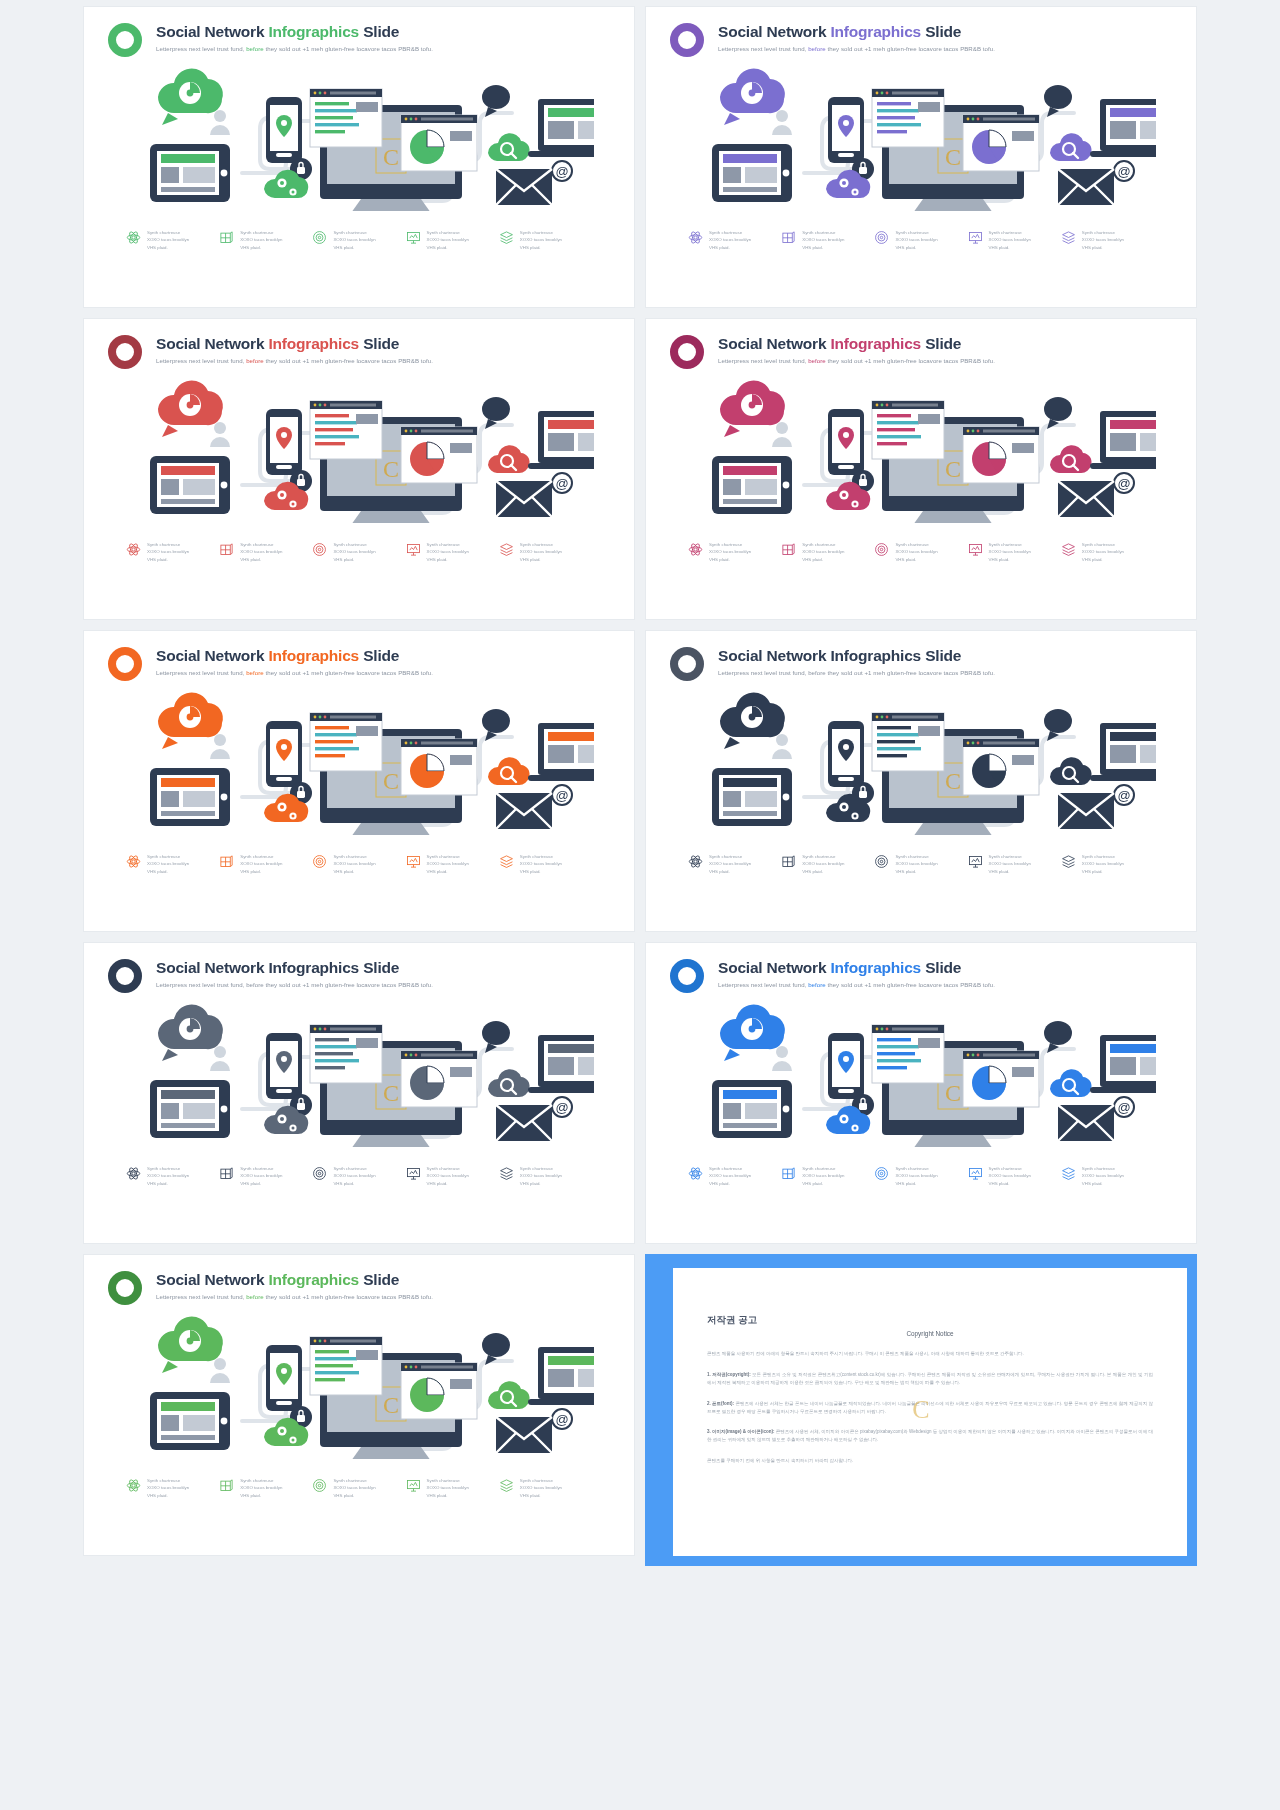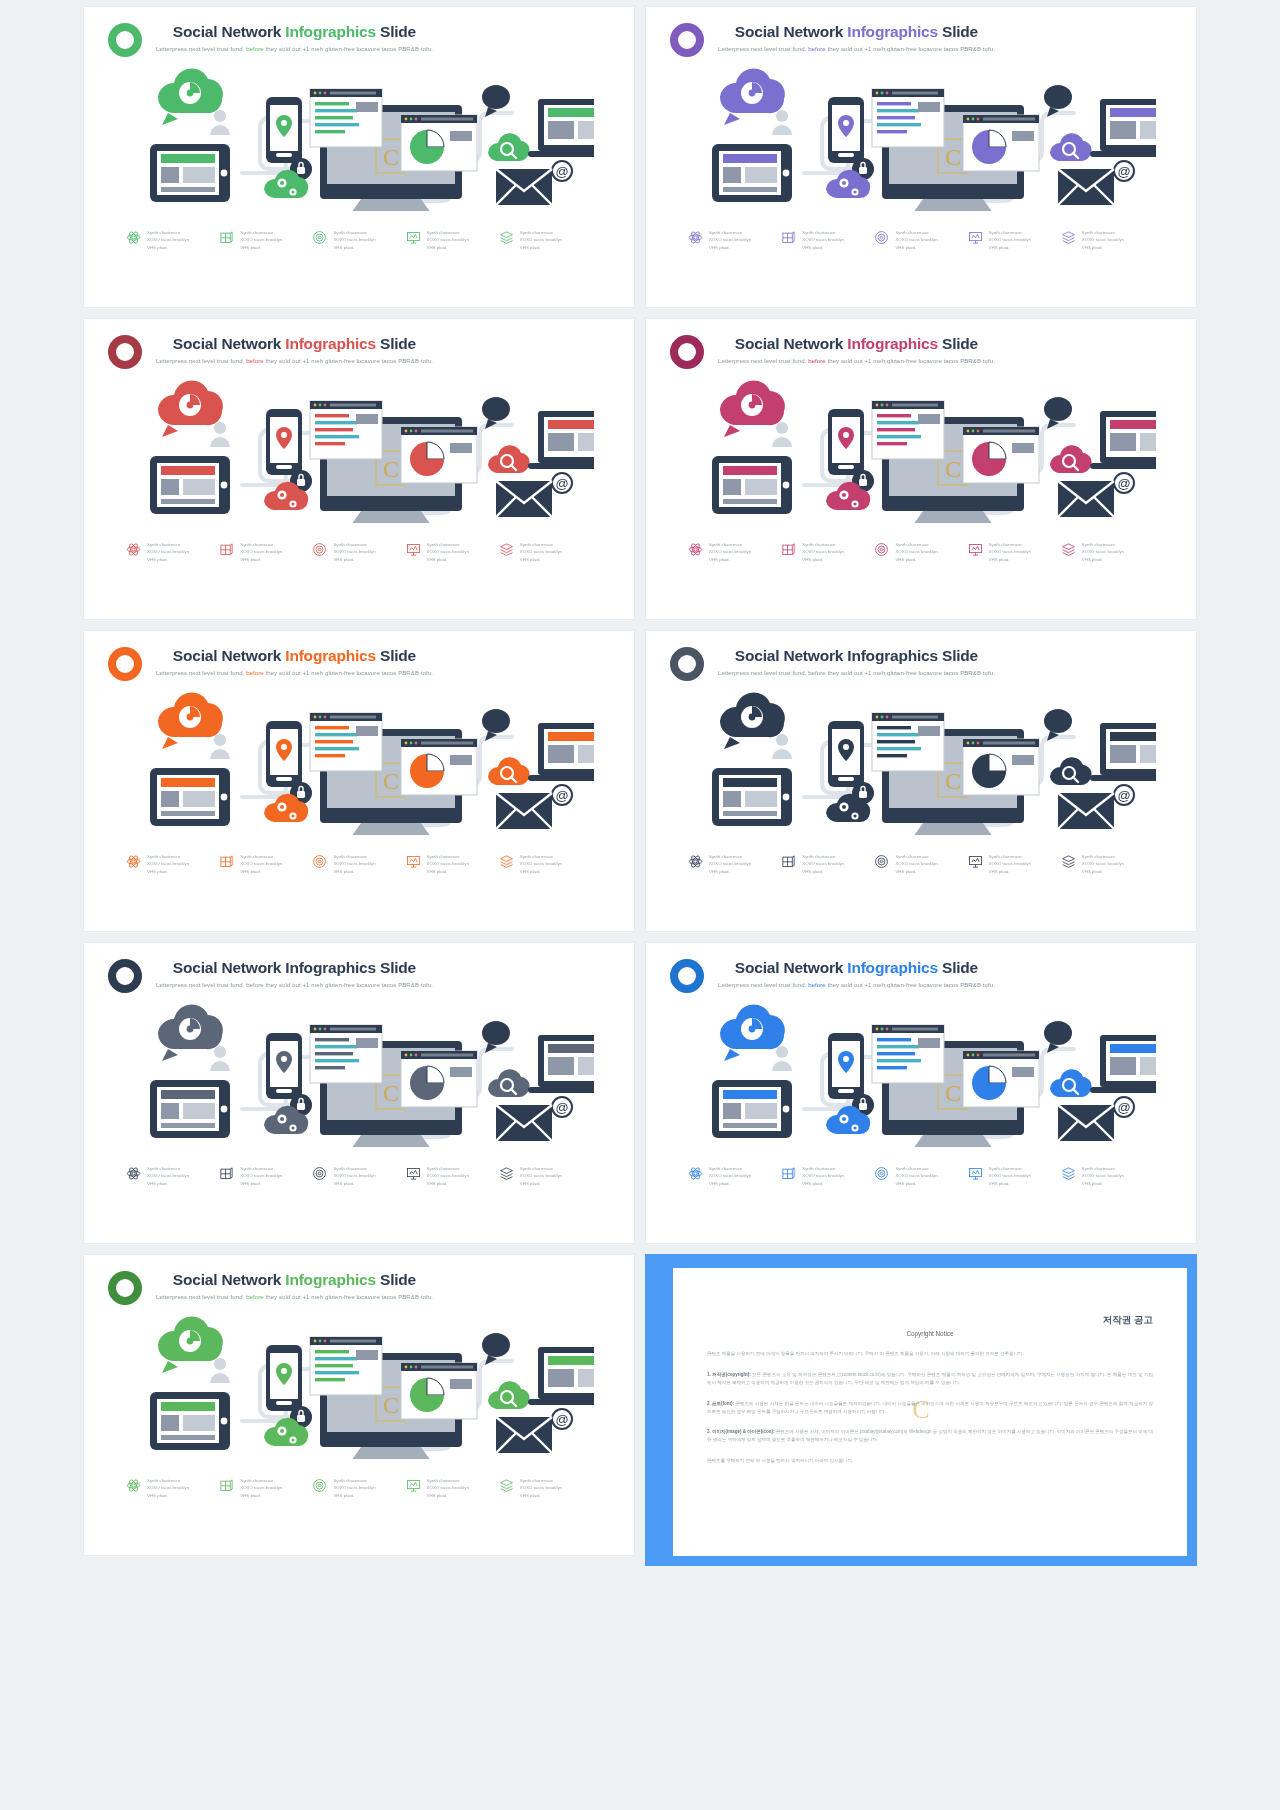--- a/index.html
+++ b/index.html
@@ -10,21 +10,21 @@
     overflow:hidden;
   }
   .grid { display:grid; grid-template-columns:552px 552px; gap:10px 10px;
           padding:6px 8px; justify-content:center; }
   .slide {
     background:#fff; position:relative; height:302px; overflow:hidden;
     border:1px solid #e6eaee;
   }
 
   
-  .hdr { display:flex; align-items:flex-start; gap:14px; padding:14px 0 0 24px;text-align:center; }
+  .hdr { display:flex; align-items:flex-start; gap:14px; padding:14px 0 0 24px; }
   .ring { width:34px; height:34px; border-radius:50%; flex:none; margin-top:2px;
           border-width:8px; border-style:solid; }
   .htxt { padding-top:2px; }
   .title { font-size:15.5px; font-weight:bold; color:#2e3c52; letter-spacing:-.2px;
            white-space:nowrap; }
   .title .accent { }
   .sub { font-size:6.1px; color:#8a93a0; margin-top:4px; white-space:nowrap;
          letter-spacing:.05px; }
   .sub .em { }
 
@@ -34,21 +34,21 @@
 
   
   .feats { display:flex; justify-content:space-between; padding:0 42px; margin-top:18px; }
   .feat { display:flex; gap:6px; align-items:flex-start; width:96px; }
   .feat .ico { width:15px; height:15px; flex:none; margin-top:1px; }
   .feat .ftxt { font-size:4.4px; line-height:1.65; color:#9aa3ae; }
 
   
   .copy-slide { background:#4c9cf5; padding:14px 10px 10px 28px; height:312px; position:relative; }
   .copy-inner { background:#fff; height:100%; padding:46px 34px 10px 34px; overflow:hidden;}
-  .cp-h1 { text-align:right; font-size:9.5px; color:#4a5568; font-weight:bold;}
+  .cp-h1 { text-align:left; font-size:9.5px; color:#4a5568; font-weight:bold;}
   .cp-h2 { text-align:center; font-size:6.4px; color:#5a6472; margin-top:3px; }
   .cp-p  { font-size:4.5px; line-height:1.75; color:#9aa3ae; margin-top:13px;
            text-align:justify; }
   .cp-p b { color:#6b7480; }
   .cp-watermark { position:absolute; left:50%; top:50%; transform:translate(-50%,-50%);
                   font-size:26px; color:#d8a93a; opacity:.55; font-family:"Liberation Serif",serif;
                   pointer-events:none; }
 </style>
 </head>
 <body>

